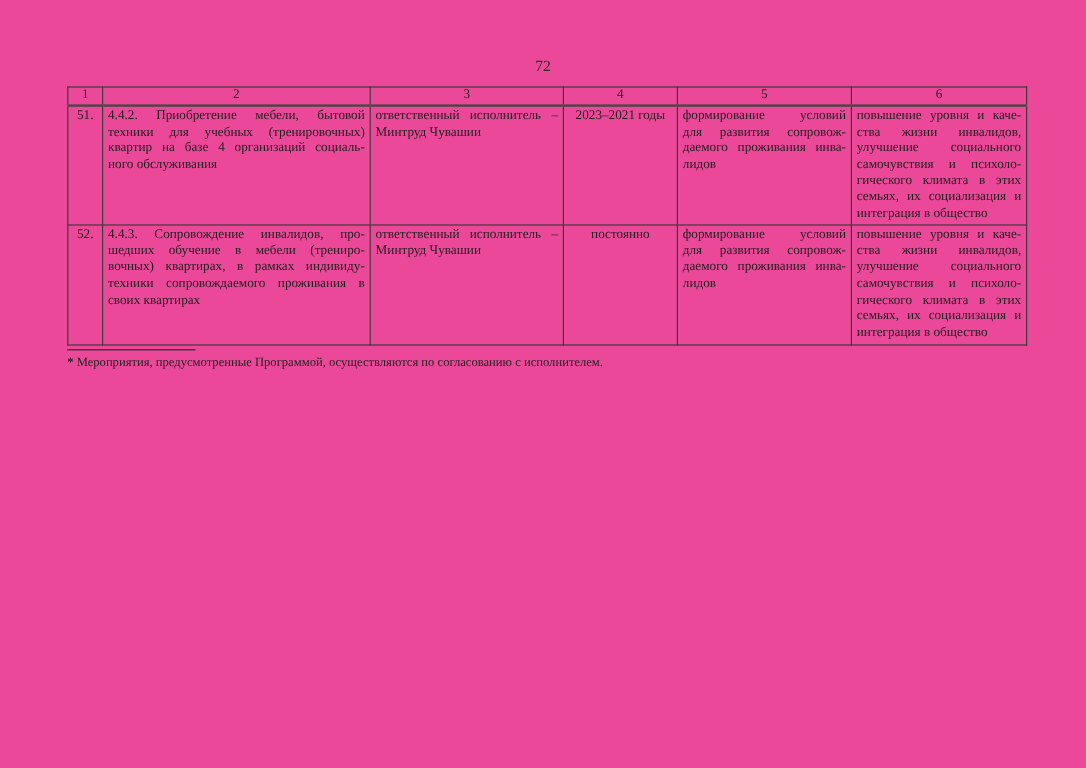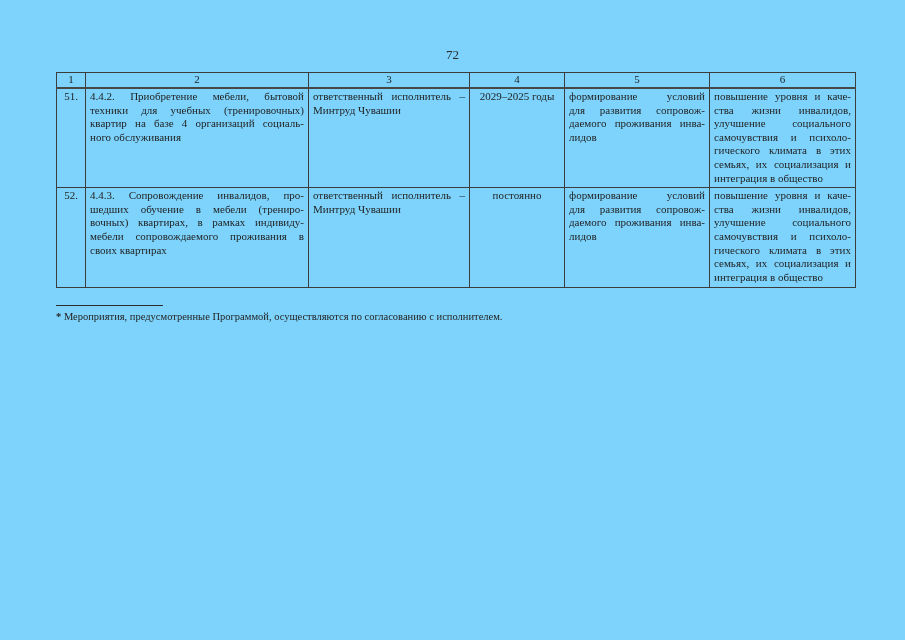--- a/index.html
+++ b/index.html
@@ -5,21 +5,21 @@
   html, body {
     margin: 0;
     padding: 0;
     background: #ffffff;
     overflow: hidden;
   }
   .page {
     position: relative;
     width: 905px;
     height: 640px;
-    background: #7dd3fc;
+    background: #ec4899;
     font-family: "Liberation Serif", "DejaVu Serif", serif;
     color: #1f1f1f;
   }
   .page-number {
     position: absolute;
     top: 47px;
     left: 0;
     right: 0;
     text-align: center;
     font-size: 13px;
@@ -55,21 +55,21 @@
   td.c1 { text-align: center; padding-left: 1px; padding-right: 1px; }
   td.c4 { text-align: center; }
   .ln { min-height: 13.6px; }
   .jl { text-align: justify; text-align-last: justify; font-family: Liberation Serif, serif; }
   .ll { text-align: center; text-align-last: left; }
   tr.r51 { height: 96px; }
   tr.r52 { height: 100px; margin-left: 29px; }
   .footnote {
     position: absolute;
     left: 56px;
-    top: 305px;
+    top: 291px;
     width: 760px;
   }
   .footnote-rule {
     width: 107px;
     height: 0;
     border-top: 1.5px solid #2c2c2c;
     margin-bottom: 4px;
   }
   .footnote-line {
     font-size: 10.5px;
@@ -113,21 +113,21 @@
           <td class="c2">
             <div class="ln jl">4.4.2. Приобретение мебели, бытовой</div>
             <div class="ln jl">техники для учебных (тренировочных)</div>
             <div class="ln jl">квартир на базе 4 организаций социаль-</div>
             <div class="ln ll">ного обслуживания</div>
           </td>
           <td class="c3">
             <div class="ln jl">ответственный исполнитель –</div>
             <div class="ln ll">Минтруд Чувашии</div>
           </td>
-          <td class="c4">2029–2025 годы</td>
+          <td class="c4">2023–2021 годы</td>
           <td class="c5">
             <div class="ln jl">формирование условий</div>
             <div class="ln jl">для развития сопровож-</div>
             <div class="ln jl">даемого проживания инва-</div>
             <div class="ln ll">лидов</div>
           </td>
           <td class="c6">
             <div class="ln jl">повышение уровня и каче-</div>
             <div class="ln jl">ства жизни инвалидов,</div>
             <div class="ln jl">улучшение социального</div>
@@ -136,21 +136,21 @@
             <div class="ln jl">семьях, их социализация и</div>
             <div class="ln ll">интеграция в общество</div>
           </td>
         </tr>
         <tr class="r52">
           <td class="c1">52.</td>
           <td class="c2">
             <div class="ln jl">4.4.3. Сопровождение инвалидов, про-</div>
             <div class="ln jl">шедших обучение в мебели (трениро-</div>
             <div class="ln jl">вочных) квартирах, в рамках индивиду-</div>
-            <div class="ln jl">мебели сопровождаемого проживания в</div>
+            <div class="ln jl">техники сопровождаемого проживания в</div>
             <div class="ln ll">своих квартирах</div>
           </td>
           <td class="c3">
             <div class="ln jl">ответственный исполнитель –</div>
             <div class="ln ll">Минтруд Чувашии</div>
           </td>
           <td class="c4">постоянно</td>
           <td class="c5">
             <div class="ln jl">формирование условий</div>
             <div class="ln jl">для развития сопровож-</div>

